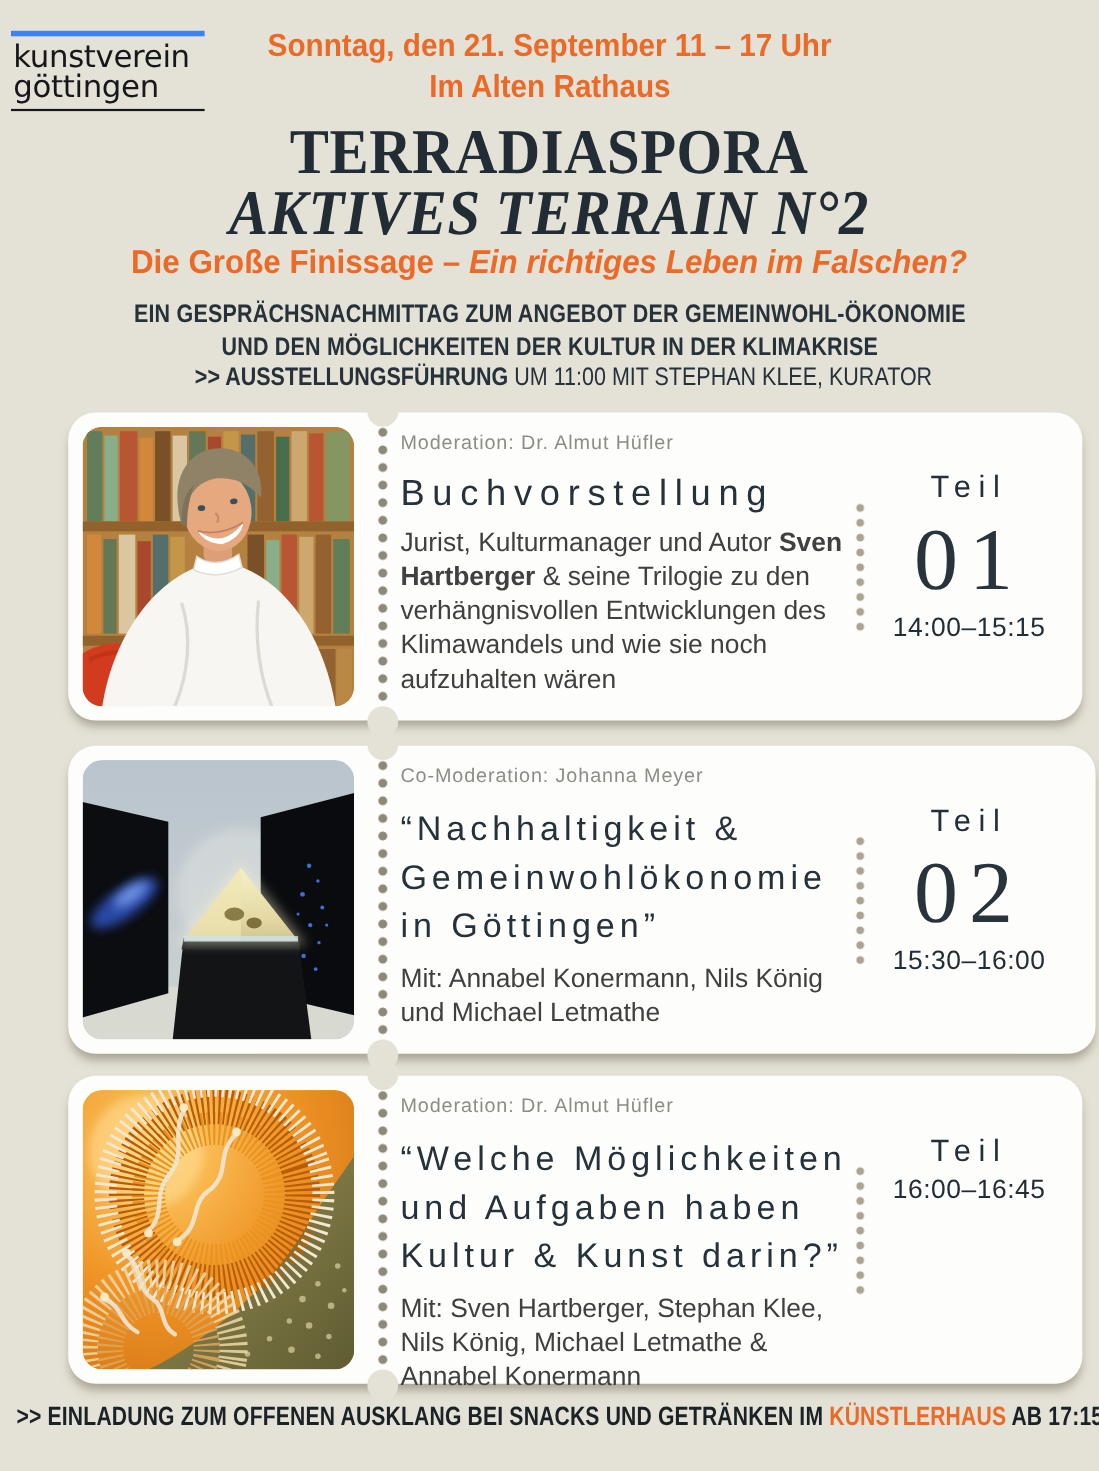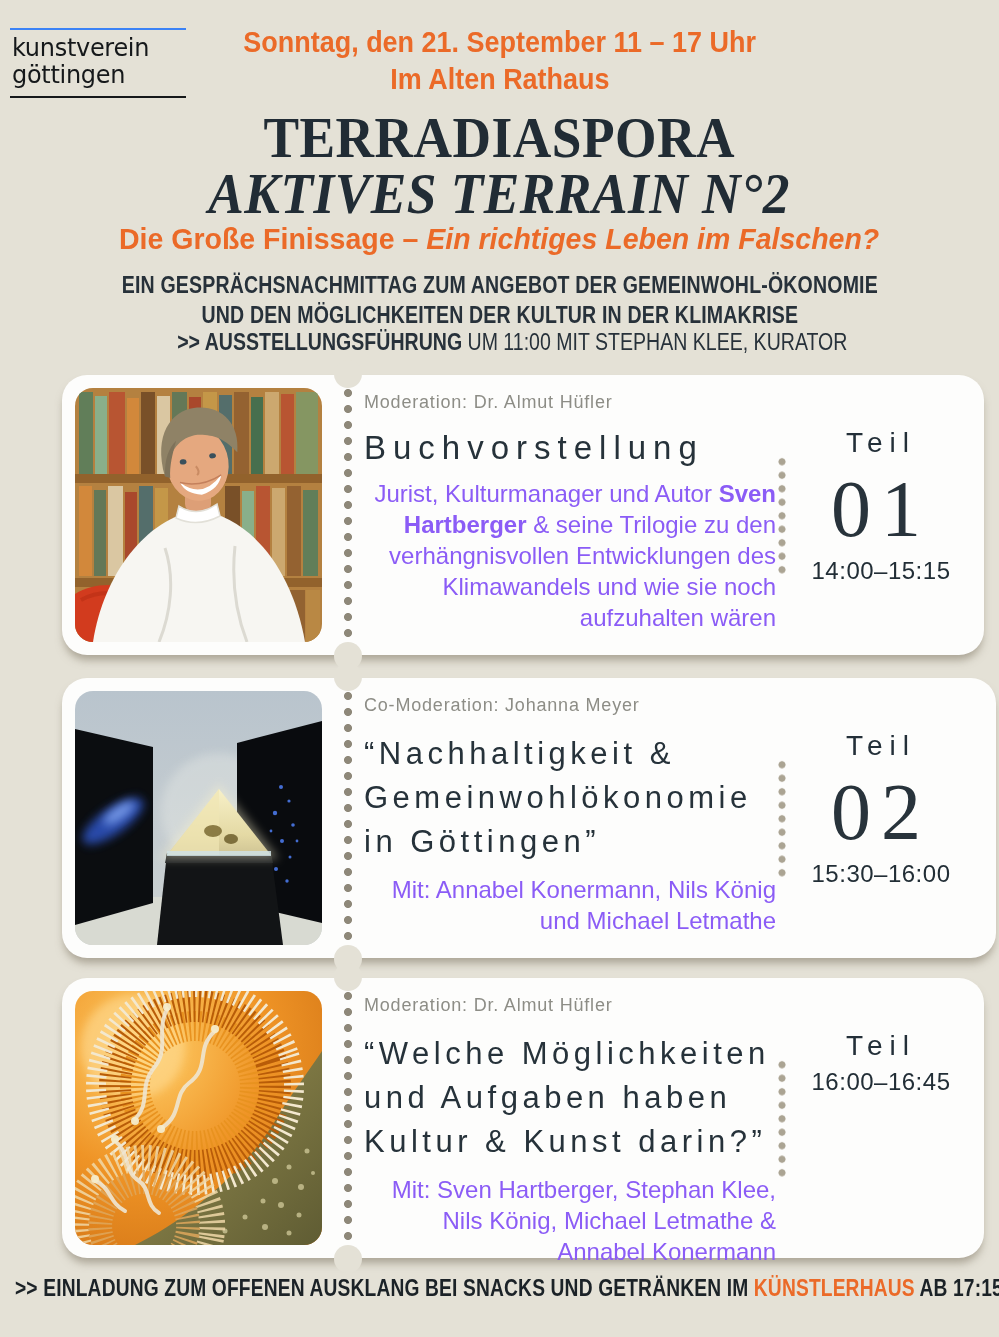--- a/index.html
+++ b/index.html
@@ -5,24 +5,24 @@
   html,body{margin:0;padding:0;}
   body{
     width:999px;height:1337px;position:relative;overflow:hidden;
     background:#e4e1d6;
     font-family:"Liberation Sans",sans-serif;
     color:#232e36;
   }
   
   .logo{
     position:absolute;left:10px;top:28px;width:172px;
-    border-top:2px solid #3b82f6;border-bottom:2px solid #15181a;
+    border-top:5px solid #3b82f6;border-bottom:2px solid #15181a;
     padding:5px 2px 7px 2px;
     font-family:"DejaVu Sans","Liberation Sans",sans-serif;
-    font-size:24px;line-height:27px;color:#15181a;letter-spacing:-0.3px;
+    font-size:28px;line-height:27px;color:#15181a;letter-spacing:-0.3px;
   }
   
   .hdr{position:absolute;left:0;right:0;text-align:center;}
   .squeeze{display:inline-block;transform-origin:center;}
   .date-line{top:26px;font-weight:700;font-size:29px;color:#eb6a28;}
   .date-line .squeeze{transform:scaleX(0.93);}
   .date-line2{top:63px;}
   .main-title{top:104px;font-family:"Liberation Serif",serif;font-weight:700;
     font-size:58px;color:#212c35;letter-spacing:0.5px;}
   .main-title .squeeze{transform:scaleX(0.92);}
@@ -50,21 +50,21 @@
     position:absolute;left:281px;top:10px;bottom:10px;width:10px;
     background-image:radial-gradient(circle at 50% 50%,#8e8879 3.6px,rgba(0,0,0,0) 4.4px);
     background-size:10px 16px;background-repeat:repeat-y;
   }
   .notch{position:absolute;width:28px;height:28px;border-radius:50%;background:#e4e1d6;left:272px;}
   .notch.top{top:-15px;} .notch.bot{bottom:-15px;}
   .content{position:absolute;left:302px;top:0;width:412px;}
   .moderation{margin-top:17px;font-size:18px;color:#8d8d86;letter-spacing:0.8px;}
   .card-title{margin-top:16px;font-size:33px;letter-spacing:7px;color:#26323a;line-height:1.18;}
   .card-title.q{font-size:31px;letter-spacing:4.5px;line-height:1.42;}
-  .card-body{margin-top:10px;font-size:24px;line-height:31px;color:#8b5cf6;text-align:right;}
+  .card-body{margin-top:10px;font-size:24px;line-height:31px;color:#404040;}
   .card-body b{font-weight:700;}
   .dotline{
     position:absolute;left:716px;top:80px;height:122px;width:8px;
     background-image:radial-gradient(circle at 50% 50%,#aba493 3.2px,rgba(0,0,0,0) 3.9px);
     background-size:8px 13.5px;background-repeat:repeat-y;
   }
   .teil-col{position:absolute;left:734px;width:170px;text-align:center;top:0;}
   .teil-label{margin-top:52px;font-size:28px;letter-spacing:7px;color:#232f38;}
   .teil-num{
     margin-top:8px;font-family:"Liberation Serif",serif;font-size:80px;line-height:84px;

